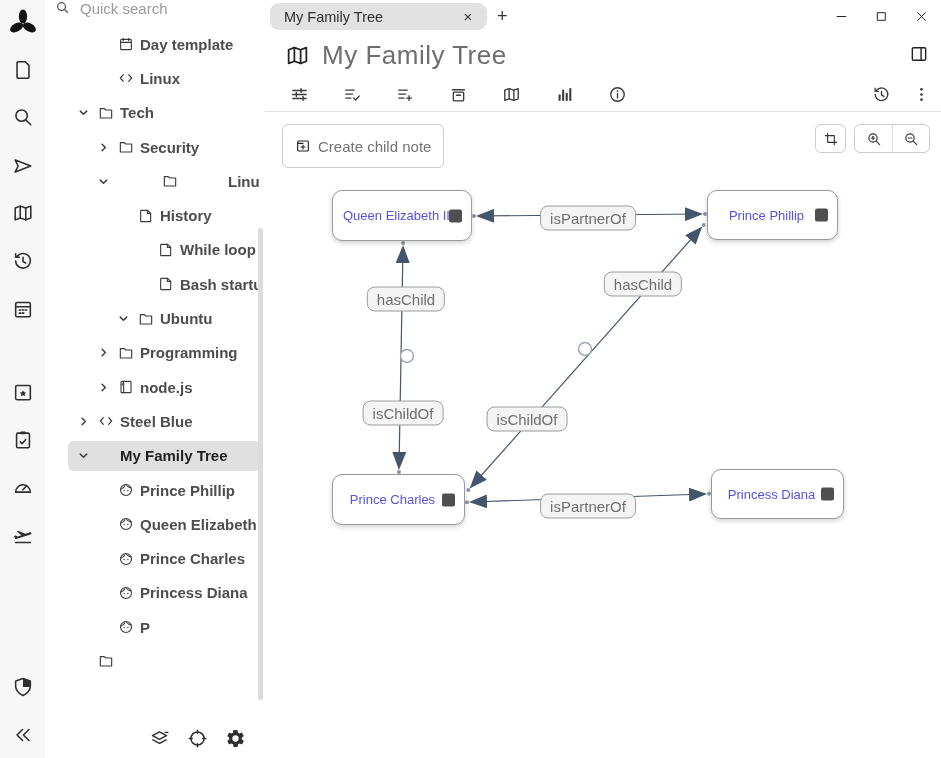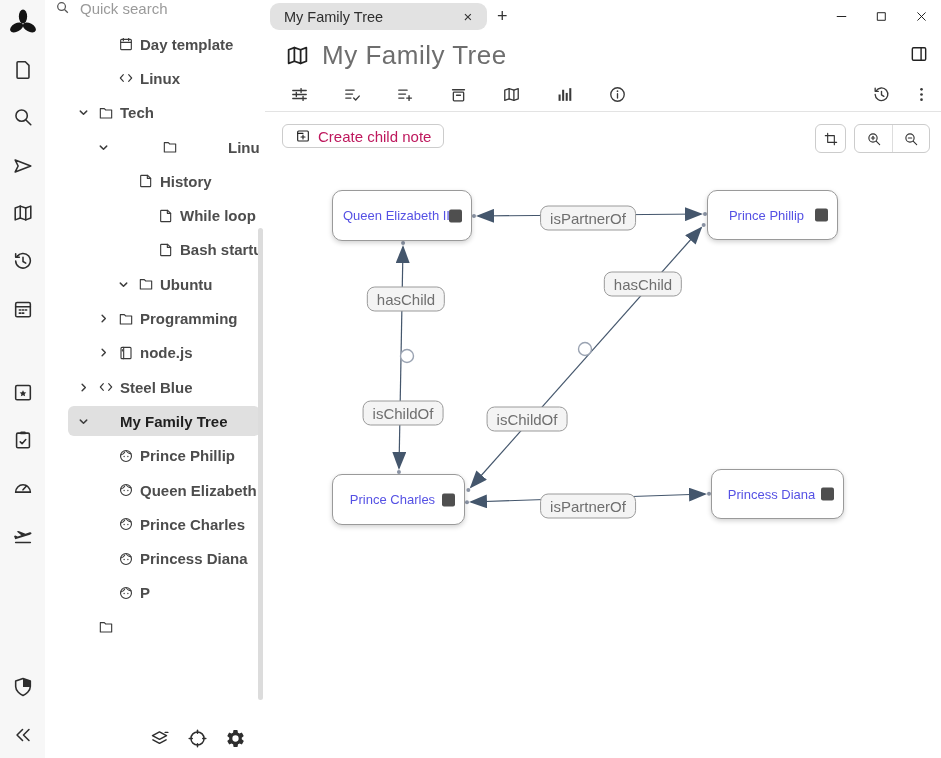--- a/index.html
+++ b/index.html
@@ -52,22 +52,22 @@
   .note-title { font-size:26px; color:#6e6e6e; letter-spacing:.5px; flex:1; }
   .panel-toggle { position:absolute; right:12px; top:44px; color:#222; cursor:pointer; }
   .panel-toggle svg { width:20px; height:20px; }
 
   .ribbon { position:absolute; left:0; top:78px; width:100%; height:34px; border-bottom:1px solid #e3e3e3; }
   .rib-ic { position:absolute; top:50%; transform:translate(-50%,-50%); width:26px; height:26px;
             display:flex; align-items:center; justify-content:center; color:#3a3a3a; cursor:pointer; }
   .rib-ic svg { width:19px; height:19px; }
 
   .content { position:absolute; left:0; top:112px; width:676px; height:646px; background:#fff; }
-  .create-btn { position:absolute; left:17px; top:12px; height:24px; border:1px solid #ccc; border-radius:6px;
-                background:#fff; display:flex; align-items:center; gap:7px; padding:0 12px; font-size:15px; color:#be185d; cursor:pointer; }
+  .create-btn { position:absolute; left:17px; top:12px; height:44px; border:1px solid #ccc; border-radius:6px;
+                background:#fff; display:flex; align-items:center; gap:7px; padding:0 12px; font-size:15px; color:#737373; cursor:pointer; }
   .create-btn svg { width:16px; height:16px; color:#222; }
   .map-tools { position:absolute; top:12px; right:11px; display:flex; gap:8px; }
   .tool-btn { height:29px; border:1px solid #ccc; border-radius:6px; background:#fff; display:flex; align-items:center; cursor:pointer; }
   .tool-cell { width:37px; height:100%; display:flex; align-items:center; justify-content:center; color:#333; cursor:pointer; }
   .tool-cell + .tool-cell { border-left:1px solid #ddd; }
   .tool-cell svg { width:16px; height:16px; }
   .tool-btn.single { width:31px; justify-content:center; }
 
   .map-canvas { position:absolute; left:0; top:0; width:676px; height:646px; }
   .map-canvas svg.edges { position:absolute; left:0; top:0; }
@@ -215,20 +215,35 @@
               <svg viewBox="0 0 24 24" fill="none" stroke="currentColor" stroke-width="3.2" stroke-linecap="round" stroke-linejoin="round">
                 <polyline points="5,9 12,16 19,9"></polyline>
               </svg>
             </span>
             <span class="t-ic">
               <svg viewBox="0 0 24 24" fill="none" stroke="currentColor" stroke-width="1.7" stroke-linecap="round" stroke-linejoin="round">
                 <path d="M3.5 5.5h6l2 2h9v12h-17z"></path>
               </svg>
             </span>
             <span class="t-label">Tech</span>
+          </div>
+        </div>
+        <div class="tree-row">
+          <div class="tree-inner" style="margin-left: 43px;">
+            <span class="chev">
+              <svg viewBox="0 0 24 24" fill="none" stroke="currentColor" stroke-width="3.2" stroke-linecap="round" stroke-linejoin="round">
+                <polyline points="9,5 16,12 9,19"></polyline>
+              </svg>
+            </span>
+            <span class="t-ic">
+              <svg viewBox="0 0 24 24" fill="none" stroke="currentColor" stroke-width="1.7" stroke-linecap="round" stroke-linejoin="round">
+                <path d="M3.5 5.5h6l2 2h9v12h-17z"></path>
+              </svg>
+            </span>
+            <span class="t-label">Security</span>
           </div>
         </div>
         <div class="tree-row">
           <div class="tree-inner" style="margin-left: 43px; gap: 44px;">
             <span class="chev">
               <svg viewBox="0 0 24 24" fill="none" stroke="currentColor" stroke-width="3.2" stroke-linecap="round" stroke-linejoin="round">
                 <polyline points="5,9 12,16 19,9"></polyline>
               </svg>
             </span>
             <span class="t-ic">

